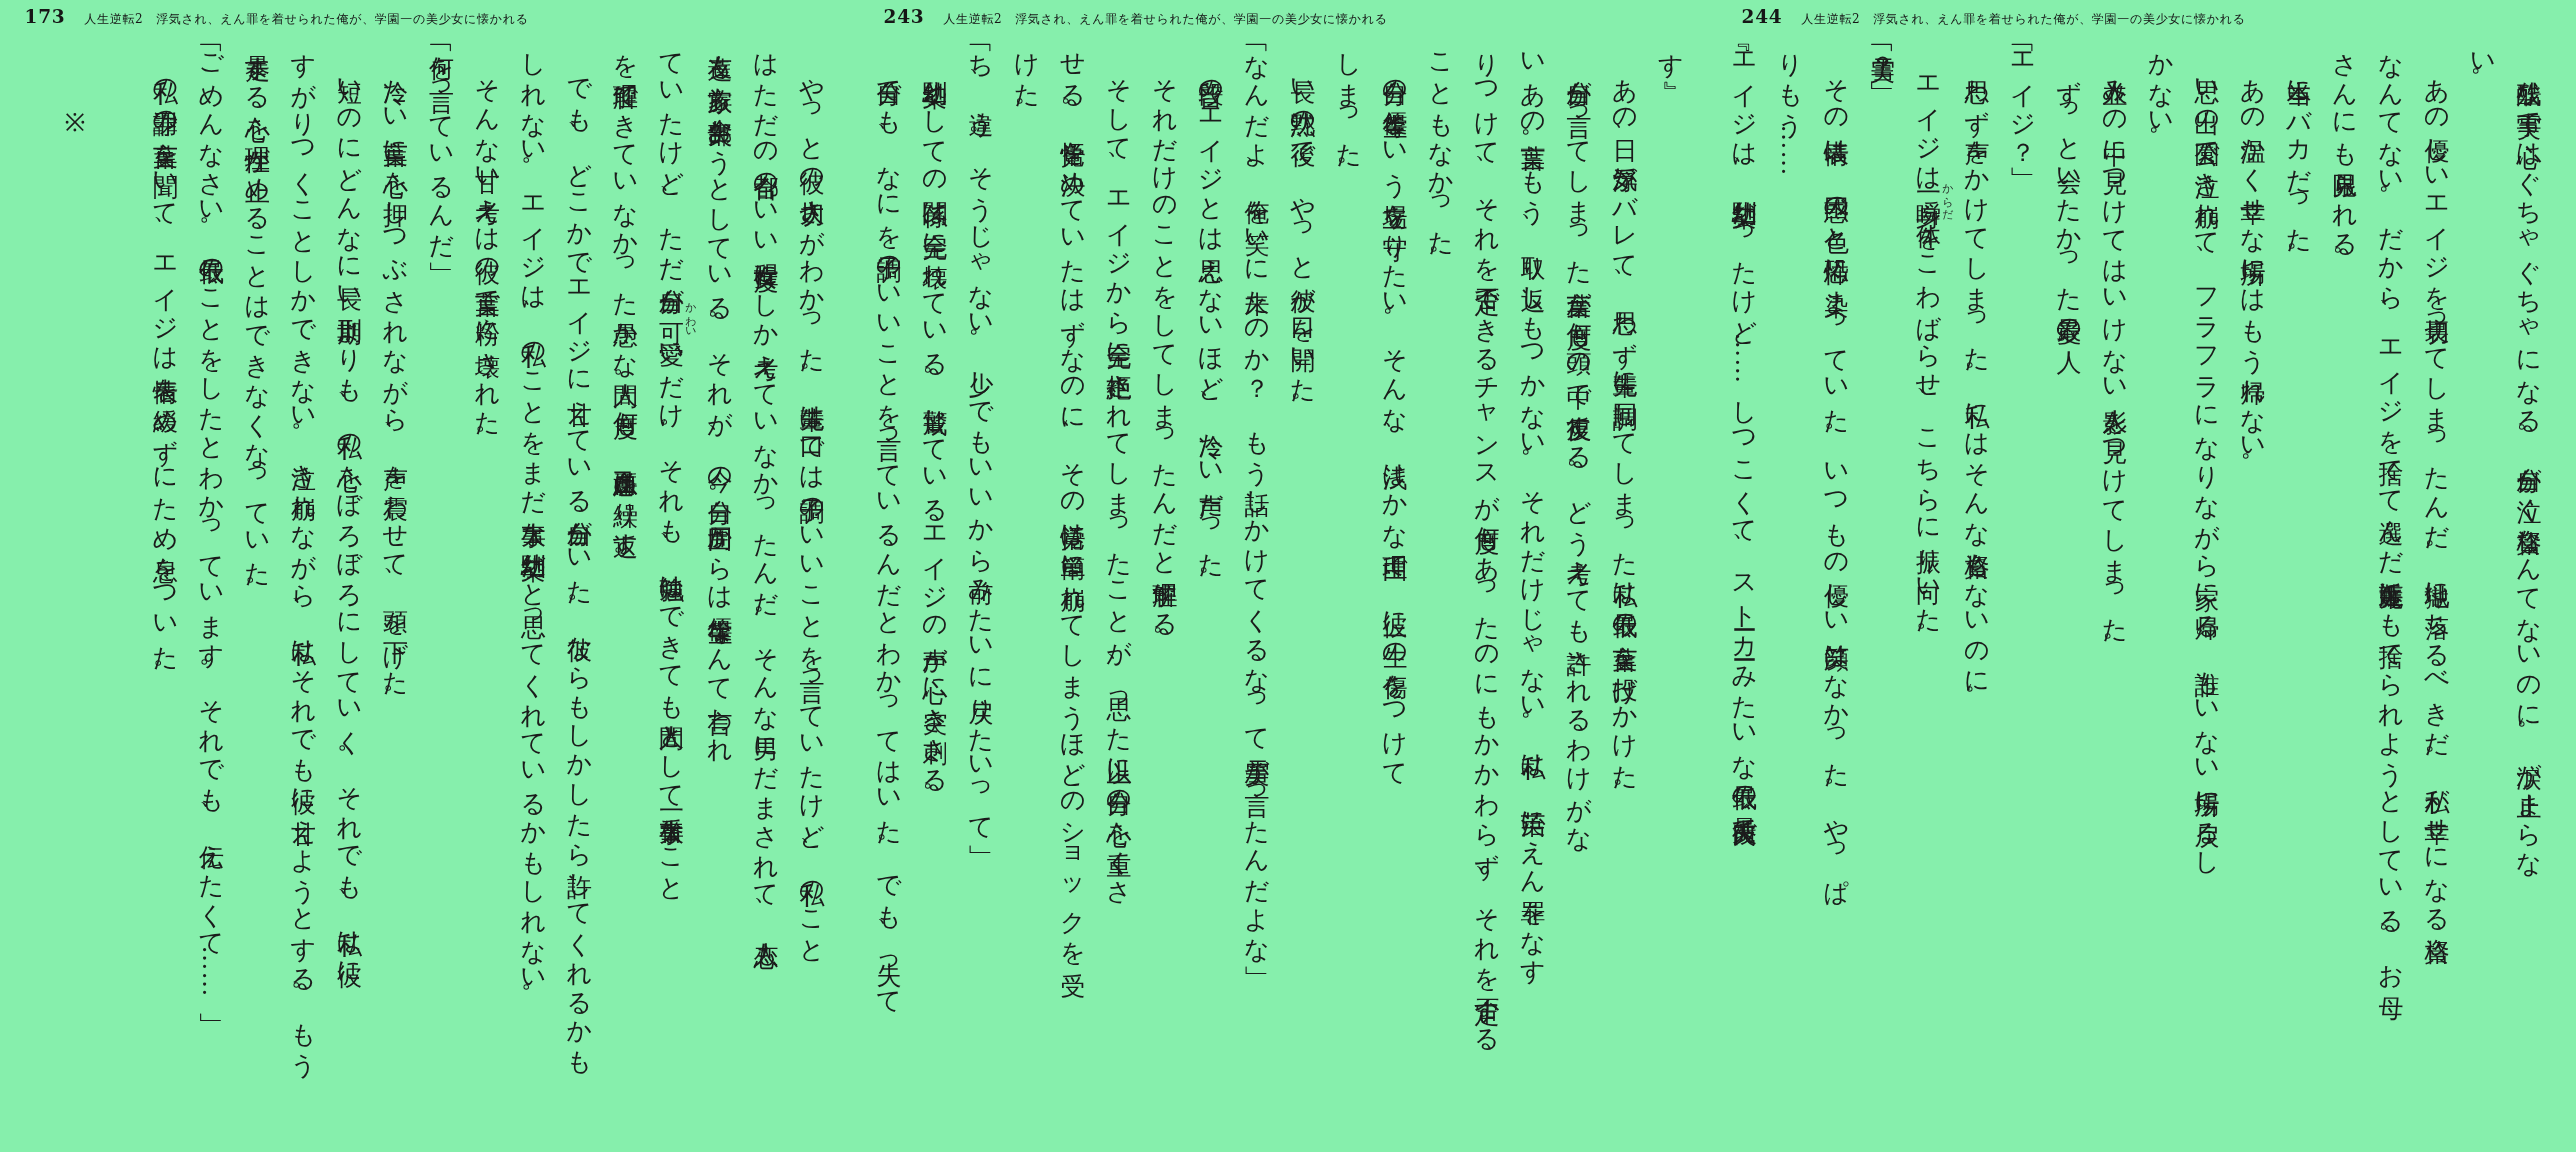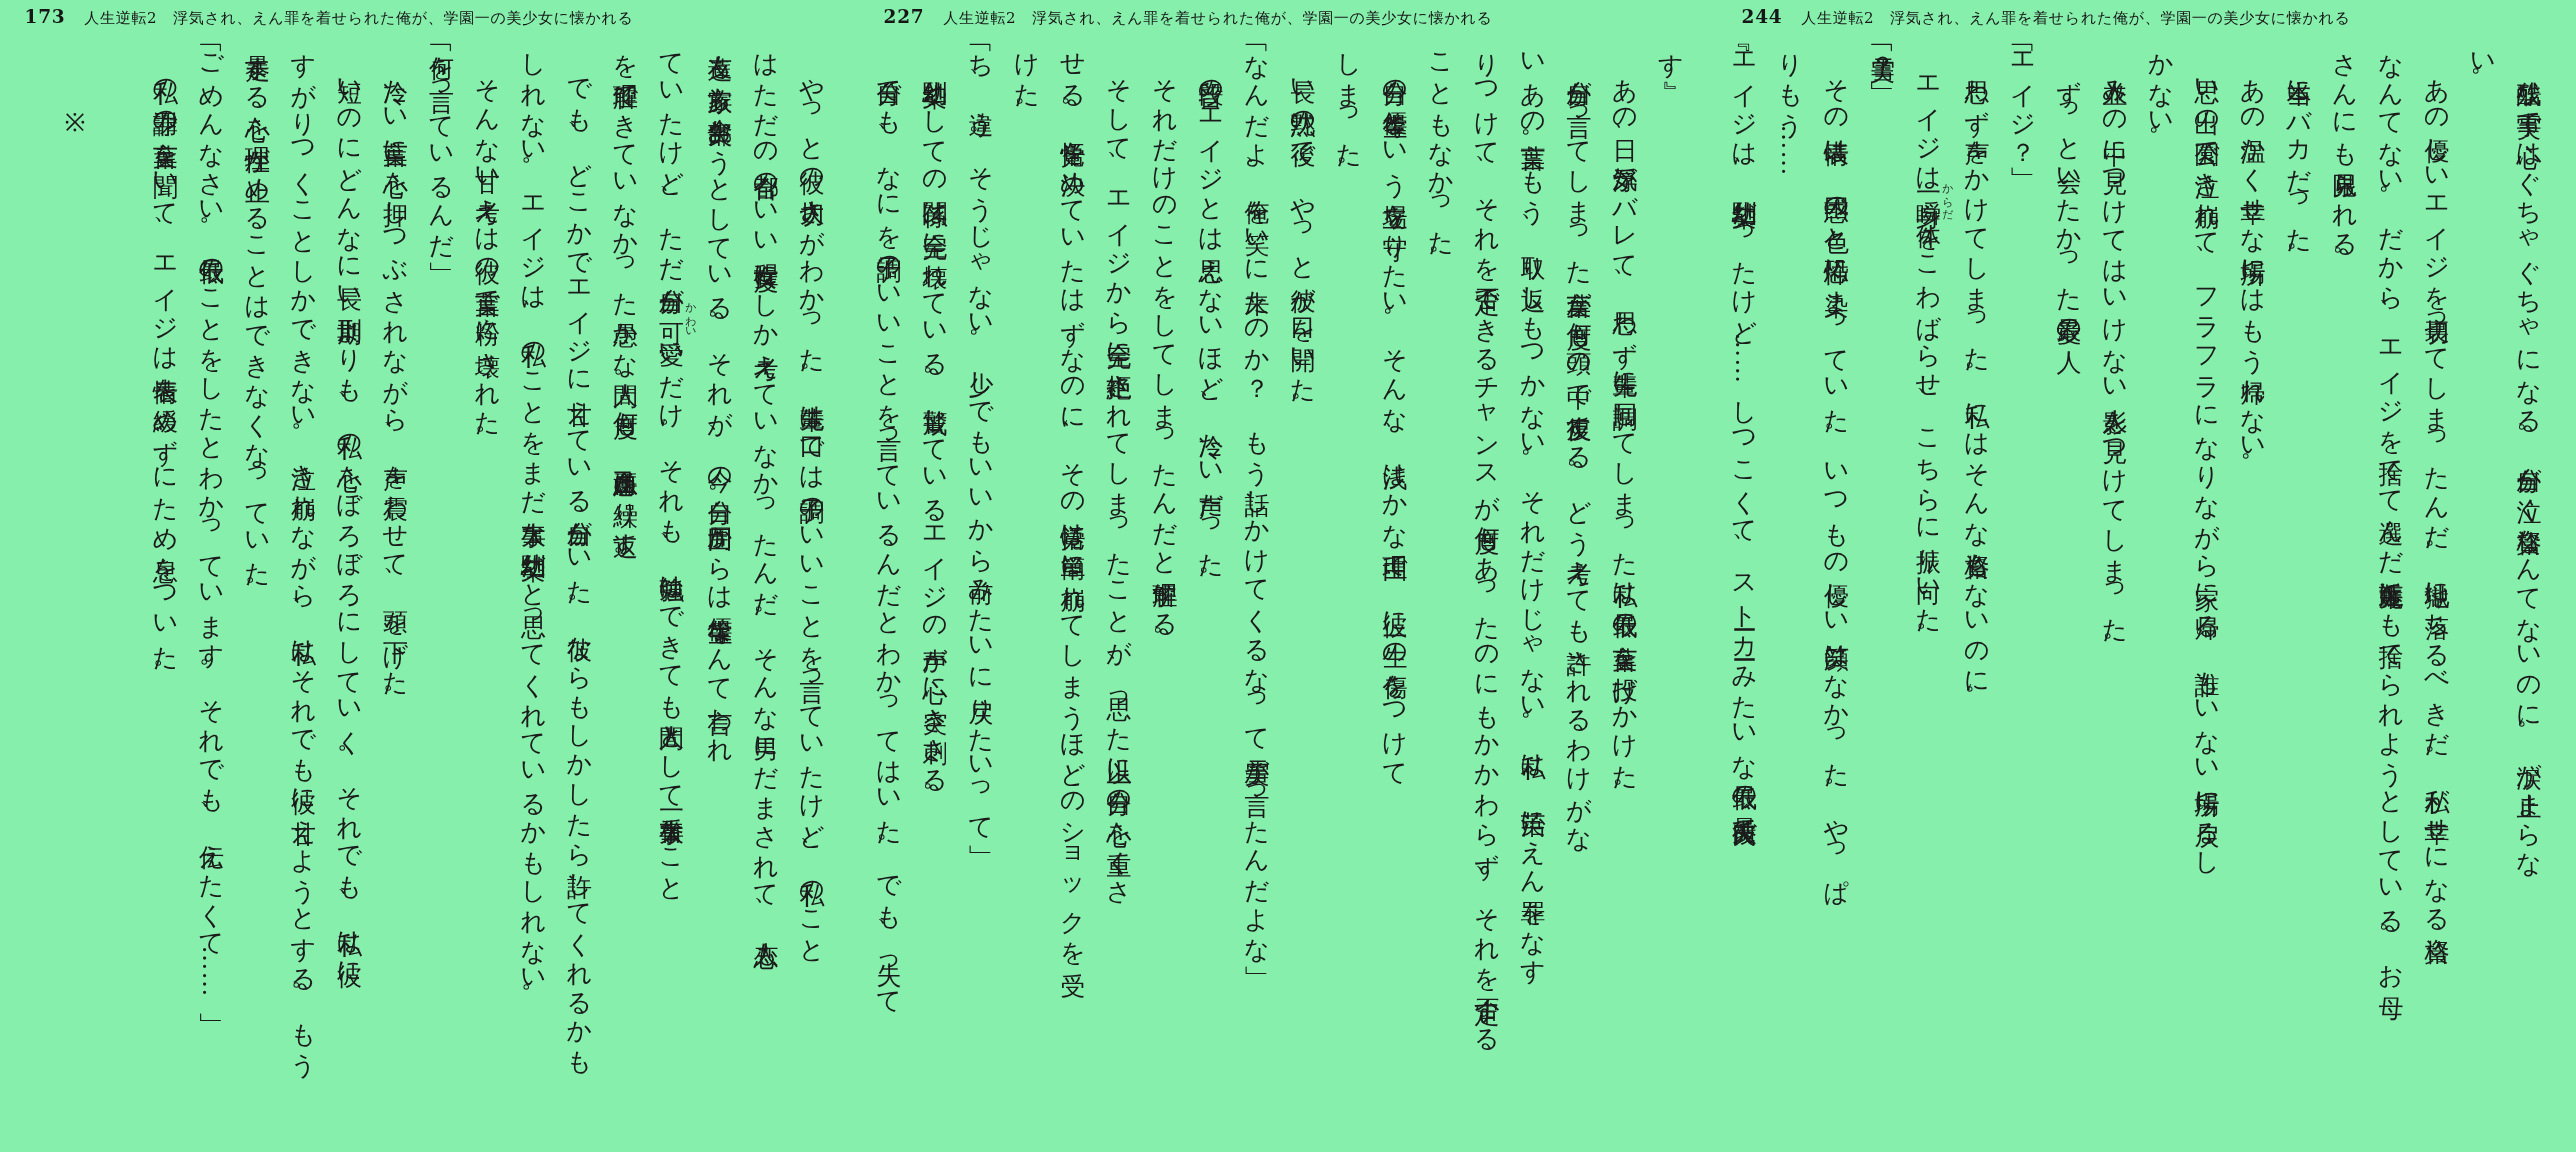--- a/index.html
+++ b/index.html
@@ -27,21 +27,21 @@
     gap: 19px;
     white-space: nowrap;
     color: #161616;
   }
   .page-number {
     font-size: 18.5px;
     font-weight: bold;
     letter-spacing: 0.7px;
   }
   .running-title {
-    font-size: 15px;
+    font-size: 12px;
     letter-spacing: 0.7px;
   }
   .page-body {
     position: absolute;
     top: 36px;
     right: 24.6px;
     height: 1088px;
     writing-mode: vertical-rl;
     text-orientation: mixed;
     font-size: 25px;
@@ -87,21 +87,21 @@
         <p class="col">すがりつくことしかできない。泣き崩れながら、私はそれでも彼に甘えようとする。もう</p>
         <p class="col">暴走する心を理性が止めることはできなくなっていた。</p>
         <p class="col">「ごめんなさい。最低のことをしたとわかっています。それでも、伝えたくて……」</p>
         <p class="col indent">私の謝罪の言葉を聞いて、エイジは表情を緩めずにため息をついた。</p>
         <p class="col marker">※</p>
       </div>
   </section>
 
   <section class="page" style="left:859px;">
     <header class="page-header">
-      <span class="page-number">227</span>
+      <span class="page-number">243</span>
       <span class="running-title">人生逆転2　浮気され、えん罪を着せられた俺が、学園一の美少女に懐かれる</span>
     </header>
     <div class="page-body">
         <p class="col">す』</p>
         <p class="col indent">あの日、浮気がバレて、思わず先輩に同調してしまった私は最低の言葉を投げかけた。</p>
         <p class="col indent">自分が言ってしまった言葉が何度も頭の中で反復する。どう考えても許されるわけがな</p>
         <p class="col">いあの言葉。もう、取り返しもつかない。それだけじゃない。私は、英治にえん罪をなす</p>
         <p class="col">りつけて、それを否定できるチャンスが何度もあったのにもかかわらず、それを否定する</p>
         <p class="col">こともなかった。</p>
         <p class="col indent">自分の優等生という立場を守りたい。そんな、浅はかな理由で、彼に一生の傷をつけて</p>

